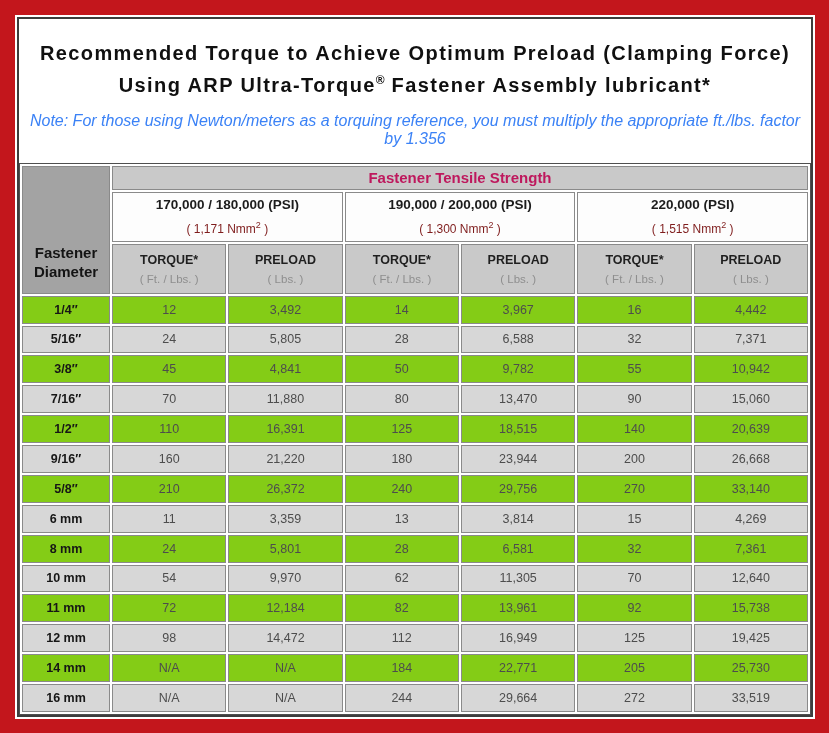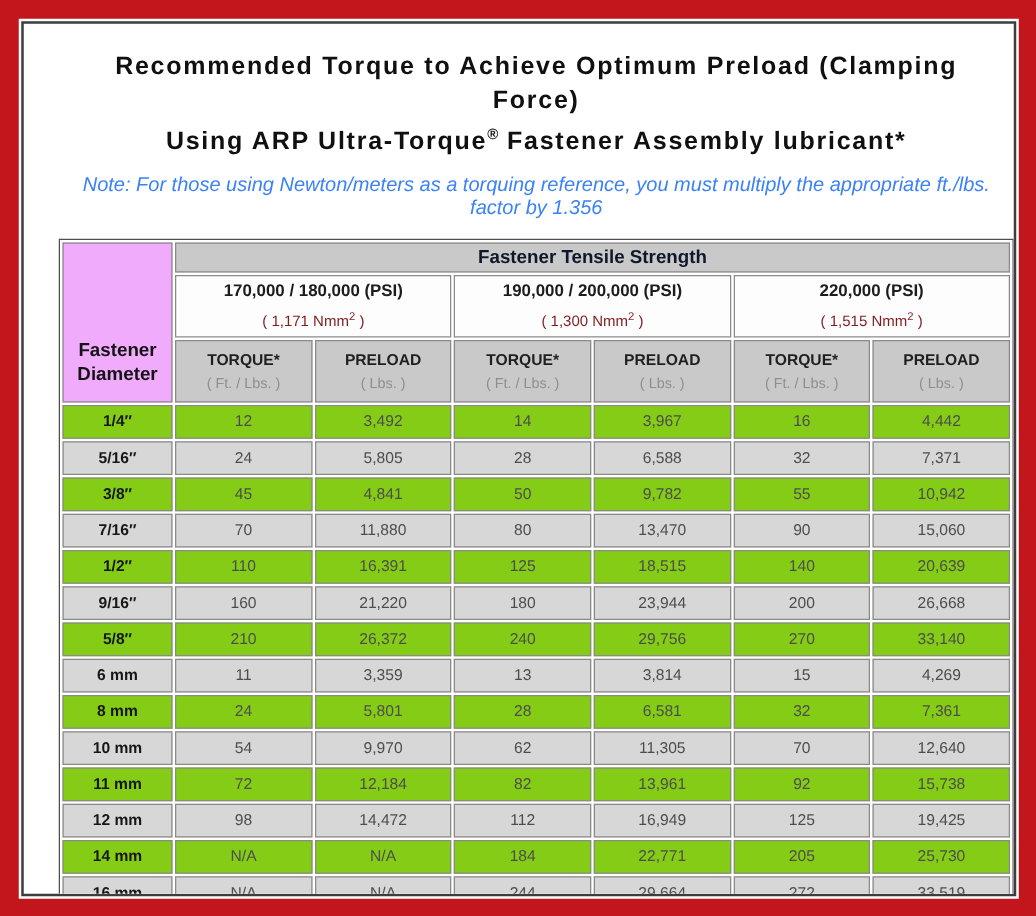--- a/index.html
+++ b/index.html
@@ -14,21 +14,20 @@
     background: #c3161c;
     padding: 17px 16px 16px 17px;
   }
   .card {
     width: 100%; height: 100%;
     background: #ffffff;
     border: 2px solid #3d3d3d;
     box-shadow: 0 0 0 2px #ffffff;
     display: flex; flex-direction: column;
     overflow: hidden;
-    padding-left: 28px;
   }
   .title-block { text-align: center; padding: 21px 8px 0; }
   .title {
     margin: 0;
     font-size: 20px; font-weight: bold;
     letter-spacing: 1.4px;
     line-height: 27px;
     color: #101010;
   }
   .title sup { font-size: 12px; letter-spacing: 0; }
@@ -50,32 +49,32 @@
   }
   col.diam-col { width: 88px; }
   th, td {
     border: 1px solid #8a8a8a;
     text-align: center;
     vertical-align: middle;
     padding: 0;
     overflow: hidden;
   }
   th.corner {
-    background: #f0abfc;
+    background: #a3a3a3;
     vertical-align: bottom;
     font-size: 15px; line-height: 19px;
     white-space: pre-line;
     padding-bottom: 12px;
     color: #141414;
   }
   th.group-header {
     background: #c9c9c9;
     height: 24px;
     font-size: 15px;
-    color: #0f172a;
+    color: #be185d;
   }
   th.psi { background: #fdfdfd; height: 50px; color: #1c1c1c; text-align: center; }
   .psi-label { display: block; font-size: 13.5px; font-weight: bold; }
   .nmm {
     display: block; margin-top: 8px;
     font-weight: normal; font-size: 12px;
     color: #7f1d1d;
   }
   .nmm sup { font-size: 9px; }
   th.colhead { background: #c9c9c9; height: 50px; font-size: 12.5px; color: #1f1f1f; }

